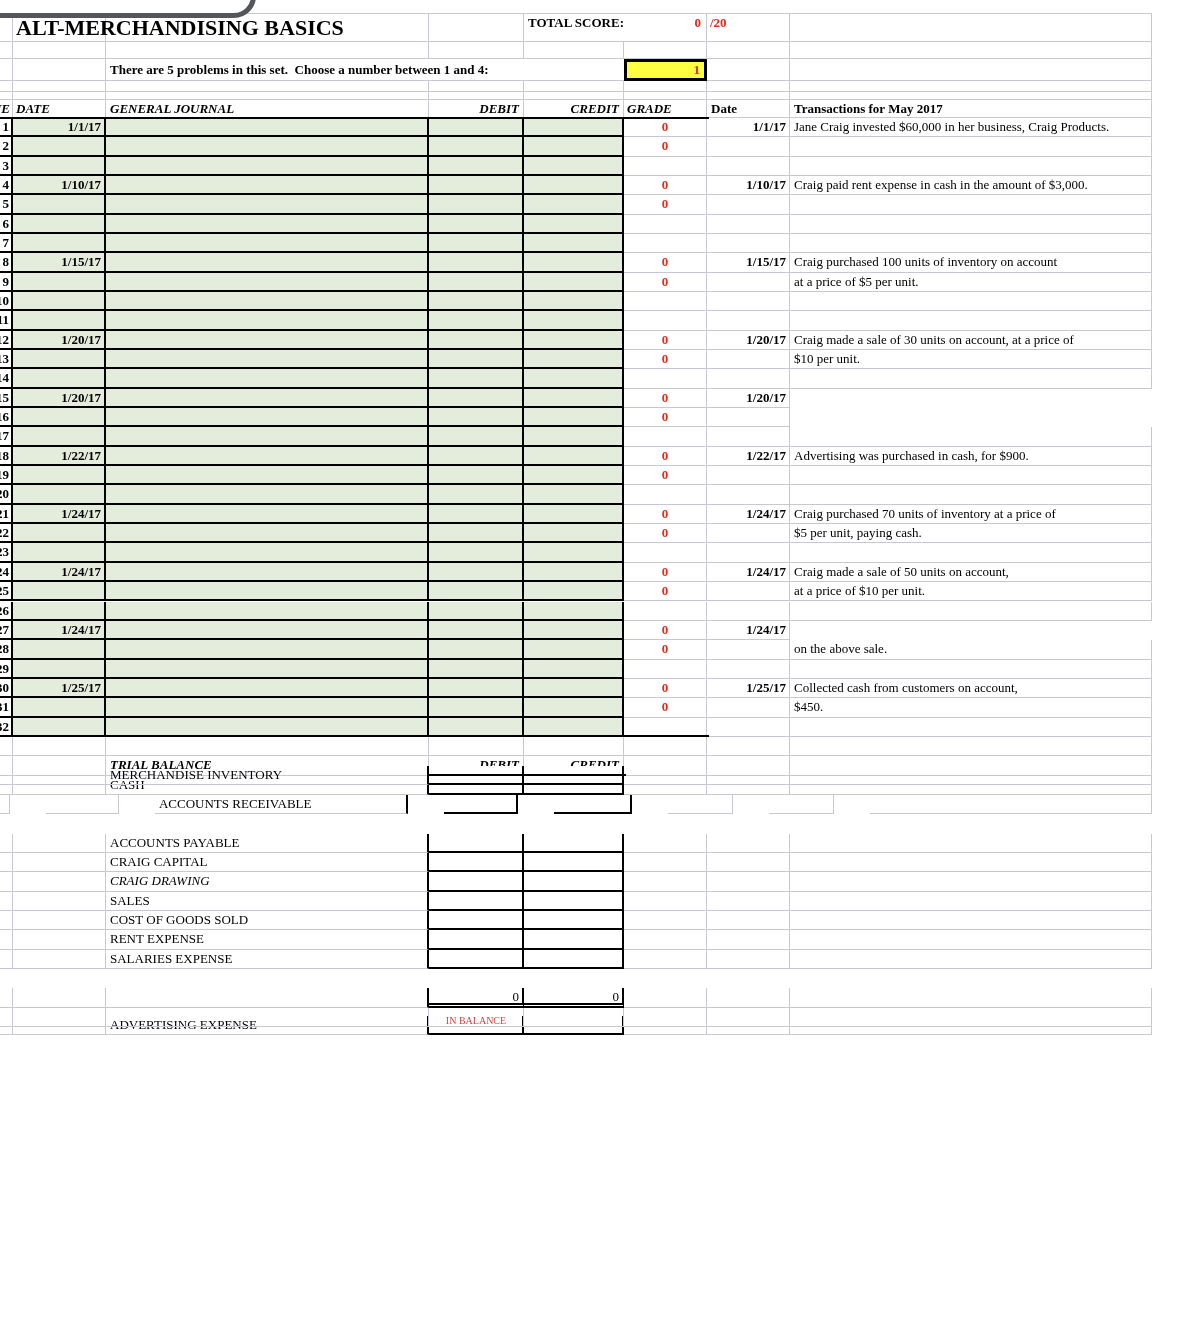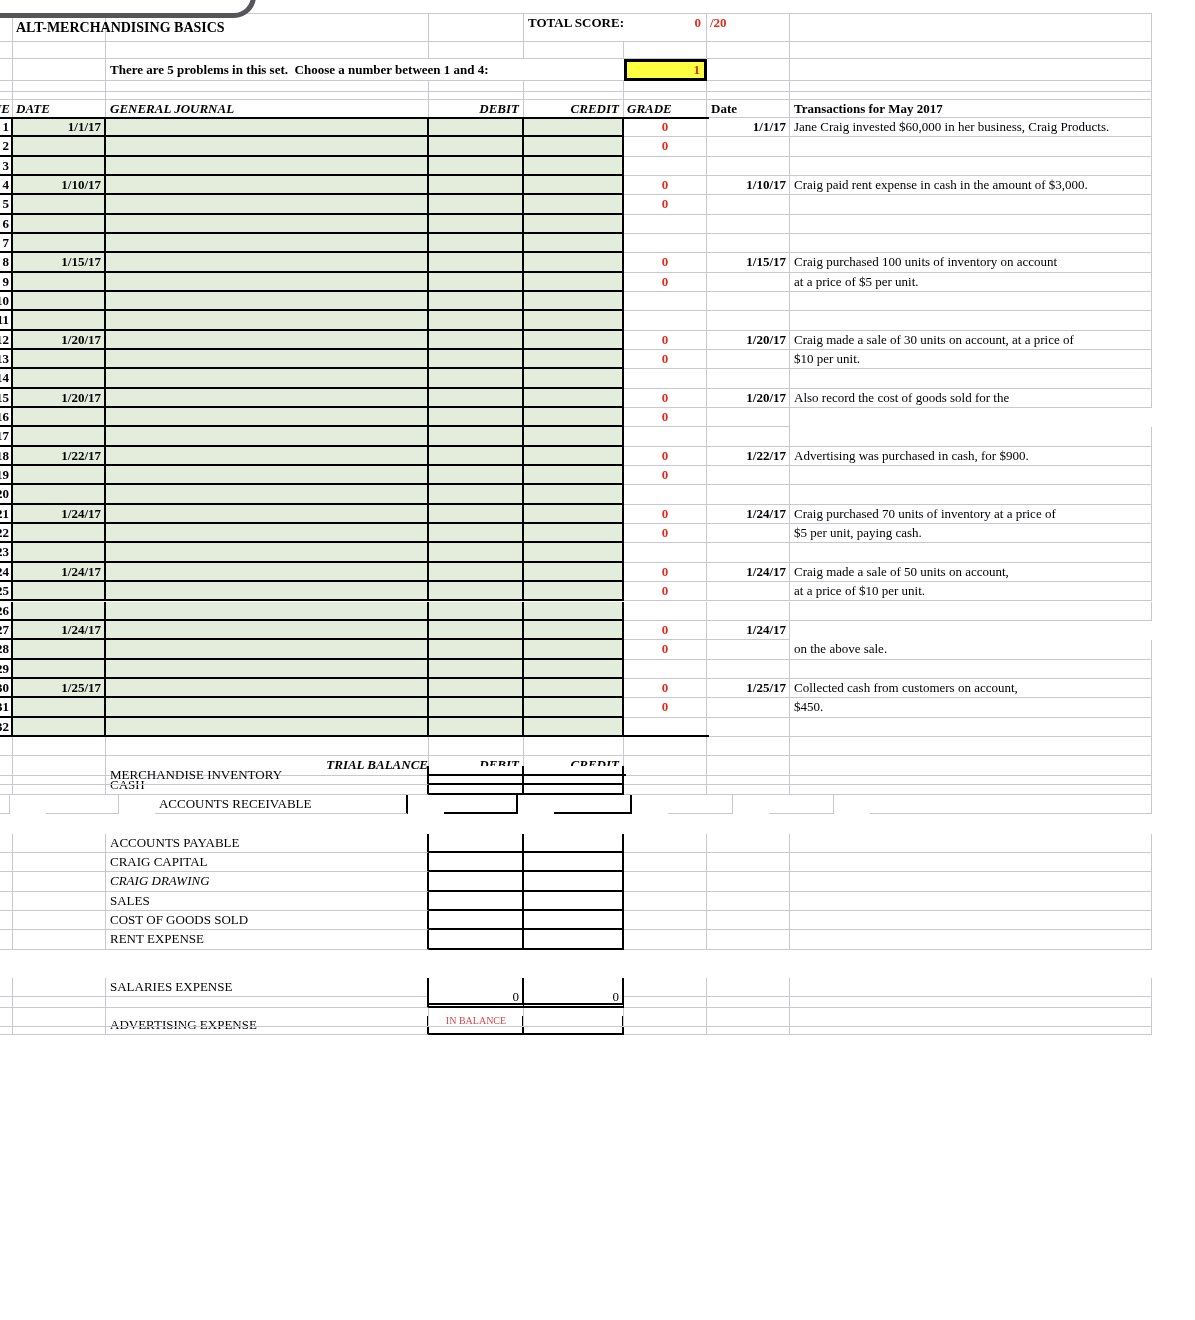--- a/index.html
+++ b/index.html
@@ -12,40 +12,40 @@
   }
   .row{position:absolute; left:0; width:1152px; display:flex;}
   .cell{box-sizing:border-box; height:100%; overflow:hidden; white-space:nowrap; font-size:13px; line-height:17px;}
   .c0{width:13px}.c1{width:93px}.c2{width:323px}.c3{width:95px}.c4{width:100px}.c5{width:83px}.c6{width:83px}.c7{width:362px}
   .cm{width:518px}
   .g{border-right:1px solid var(--grid); border-bottom:1px solid var(--grid);}
   .nb{border-bottom:1px solid var(--grid);}
   .tt{border-top:1px solid var(--grid);}
   .ovtext{position:relative; z-index:3; white-space:pre;}
   
-  .title-text{font-weight:700; font-size:14px; line-height:27px; padding-left:3px;}
+  .title-text{font-weight:700; font-size:22px; line-height:27px; padding-left:3px;}
   .score-label{font-weight:700; padding-left:4px;}
   .score-val{color:var(--red); font-weight:700; text-align:right; padding-right:5px;}
   .score-den{color:var(--red); font-weight:700; padding-left:3px;}
   .instr-text{font-weight:700; padding-left:4px; line-height:21px;}
   .ycell{background:var(--yellow); border:3px solid #000; color:var(--red); font-weight:700; text-align:right; padding-right:4px; line-height:16px;}
   .hl{font-weight:700; font-style:italic;}
   .hr{font-weight:700; font-style:italic; text-align:right; padding-right:4px;}
   .hb{font-weight:700;}
   .pl3{padding-left:3px}.pl4{padding-left:4px}
   .clipL{direction:rtl; text-align:right; padding-right:2px;}
   
   .jnum{border-right:2px solid #000; border-bottom:2px solid #000; font-weight:700; text-align:right; padding-right:2px; direction:rtl;}
   .jdate{background:var(--green); border-right:2px solid #000; border-bottom:2px solid #000; font-weight:700; text-align:right; padding-right:3px;}
   .jentry,.jdebit,.jcredit{background:var(--green); border-right:2px solid #000; border-bottom:2px solid #000;}
   .jgrade{border-right:1px solid var(--grid); border-bottom:1px solid var(--grid); color:var(--red); font-weight:700; text-align:center;}
   .jtdate{border-right:1px solid var(--grid); border-bottom:1px solid var(--grid); font-weight:700; text-align:right; padding-right:3px;}
   .jtx{border-right:1px solid var(--grid); border-bottom:1px solid var(--grid); padding-left:4px;}
   
-  .tbtitle{font-weight:700; font-style:italic; padding-left:4px;text-align:right;}
+  .tbtitle{font-weight:700; font-style:italic; padding-left:4px;}
   .tbhead{font-weight:700; font-style:italic; text-align:right; padding-right:4px;}
   .tbname{border-right:2px solid #000; border-bottom:1px solid var(--grid); padding-left:4px;}
   .tbcell{border-right:2px solid #000; border-bottom:2px solid #000; background:#fff;}
   .tbtotal{border-right:2px solid #000; border-bottom:5px double #000; background:#fff; text-align:right; padding-right:3px;}
   .inbal{color:var(--inred); font-size:10px; text-align:center; padding-top:4px; border-right:1px solid var(--grid); border-bottom:1px solid var(--grid);}
   .ovl{position:absolute; background:#000; z-index:2;}
   #tab-frag{position:absolute; left:-24px; top:-30px; width:270px; height:38px; border:5px solid var(--shade);
     border-radius:0 0 22px 0; background:transparent; z-index:5;}
 </style>
 </head>
@@ -265,21 +265,20 @@
         <div class="cell c7 jtx"></div>
       </div>
       <div class="row" style="top: 388.76px; height: 19.34px;">
         <div class="cell c0 jnum">15</div>
         <div class="cell c1 jdate">1/20/17</div>
         <div class="cell c2 jentry"></div>
         <div class="cell c3 jdebit"></div>
         <div class="cell c4 jcredit"></div>
         <div class="cell c5 jgrade">0</div>
         <div class="cell c6 jtdate">1/20/17</div>
-        <div class="cell c7 jtx">Also record the cost of goods sold for the</div>
       </div>
       <div class="row" style="top: 408.1px; height: 19.34px;">
         <div class="cell c0 jnum">16</div>
         <div class="cell c1 jdate"></div>
         <div class="cell c2 jentry"></div>
         <div class="cell c3 jdebit"></div>
         <div class="cell c4 jcredit"></div>
         <div class="cell c5 jgrade">0</div>
         <div class="cell c6 jtdate"></div>
       </div>
@@ -545,21 +544,21 @@
       <div class="row" style="top: 930.28px; height: 19.34px;">
         <div class="cell c0 g"></div>
         <div class="cell c1 g"></div>
         <div class="cell c2 tbname">RENT EXPENSE</div>
         <div class="cell c3 tbcell"></div>
         <div class="cell c4 tbcell"></div>
         <div class="cell c5 g"></div>
         <div class="cell c6 g"></div>
         <div class="cell c7 g"></div>
       </div>
-      <div class="row" style="top: 949.62px; height: 19.34px; margin-top: 28px;">
+      <div class="row" style="top: 949.62px; height: 19.34px;">
         <div class="cell c0 g"></div>
         <div class="cell c1 g"></div>
         <div class="cell c2 tbname">SALARIES EXPENSE</div>
         <div class="cell c3 tbcell"></div>
         <div class="cell c4 tbcell"></div>
         <div class="cell c5 g"></div>
         <div class="cell c6 g"></div>
         <div class="cell c7 g"></div>
       </div>
       <div class="row" style="top: 968.96px; height: 19.34px; margin-top: 47px;">

